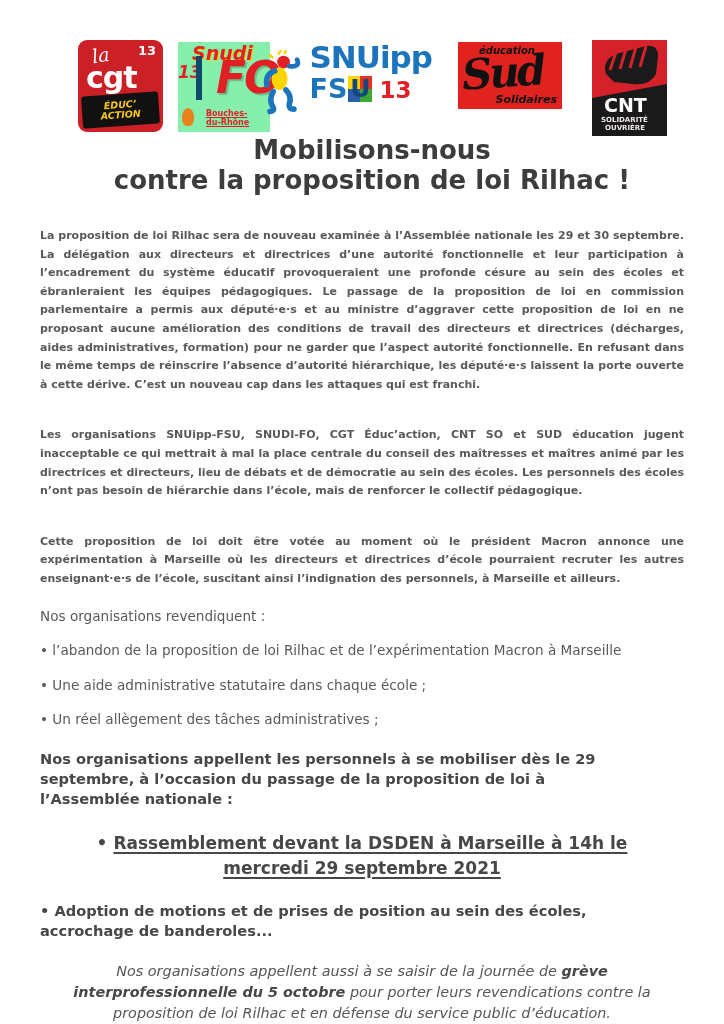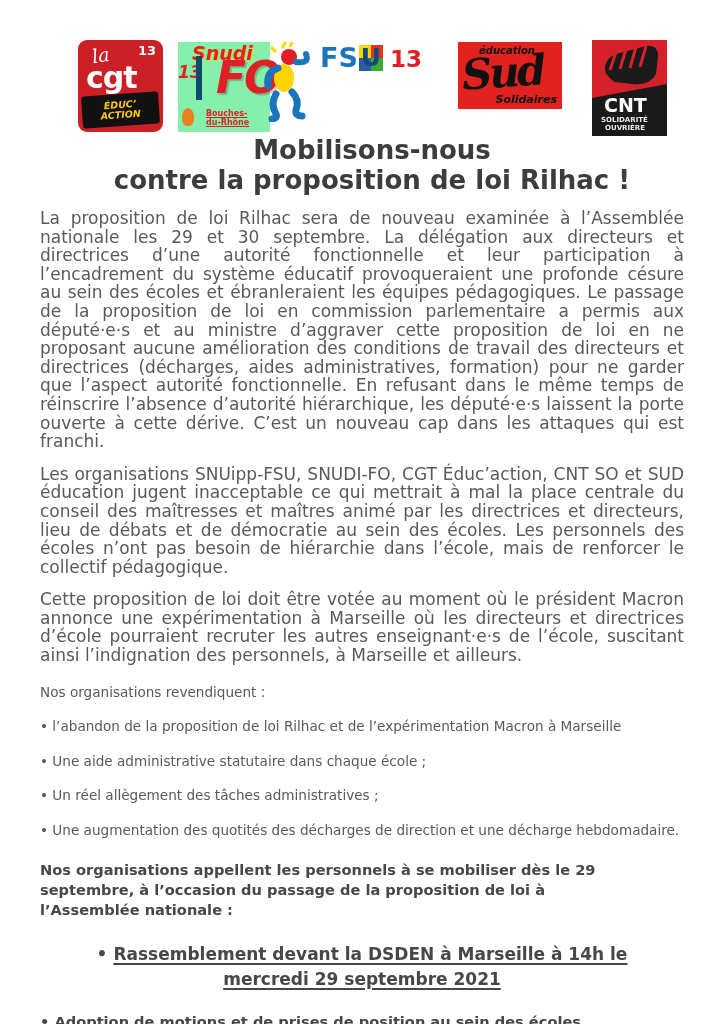--- a/index.html
+++ b/index.html
@@ -59,21 +59,21 @@
 
   
   .cnt-box{left:592px;top:40px;width:75px;height:76px;}
   .cnt-svg{display:block;}
 
   
   .title{width:724px;text-align:center;color:#3c3c3c;font-size:26px;font-weight:bold;
     line-height:30px;margin:0;padding-left:10px;}
   .content{padding:0 40px;}
   p{margin:0;}
-  .para{font-size:17px;line-height:18.6px;text-align:justify;margin-top:14px;}
+  .para{font-size:11px;line-height:18.6px;text-align:justify;margin-top:32px;font-weight:bold;}
   .intro-line{font-size:13.6px;line-height:18.6px;margin-top:18px;}
   .bullets{margin-top:16px;}
   .bullet-li{font-size:13.6px;line-height:18.6px;margin-bottom:16px;}
   .bullet-li::before{content:"• ";}
   .call-bold{font-size:14.6px;line-height:20px;font-weight:bold;color:#474747;margin-top:20px;
     padding-right:60px;}
   .rally{margin-top:22px;text-align:center;font-size:17px;line-height:25px;font-weight:bold;
     color:#474747;padding:0 20px;}
   .rally::before{content:"• ";}
   .rally span{text-decoration:underline;text-decoration-thickness:2px;text-underline-offset:3px;}
@@ -113,20 +113,21 @@
       <line x1="28" y1="5" x2="30" y2="0" stroke="#ffd500" stroke-width="3"></line>
       <line x1="14" y1="10" x2="9" y2="5" stroke="#ffd500" stroke-width="3"></line>
       <circle cx="27" cy="15" r="8" fill="#e02025"></circle>
       <path d="M34 20 Q48 22 44 12" stroke="#1c75bc" stroke-width="6" fill="none" stroke-linecap="round"></path>
       <ellipse cx="22" cy="36" rx="10" ry="14" fill="#ffd500"></ellipse>
       <path d="M16 26 Q4 30 6 44" stroke="#1c75bc" stroke-width="7" fill="none" stroke-linecap="round"></path>
       <path d="M14 52 Q8 62 14 72 Q16 76 10 77" stroke="#1c75bc" stroke-width="7" fill="none" stroke-linecap="round"></path>
       <path d="M30 50 Q38 58 34 68 Q33 74 40 74" stroke="#1c75bc" stroke-width="7" fill="none" stroke-linecap="round"></path>
     </svg>
     <span class="snuipp-text">
+      <span class="snuipp-name">SNUipp</span>
       <span class="snuipp-row2">
         <span class="snuipp-fsu">FS</span>
         <span class="snuipp-u">U</span>
         <span class="snuipp-13">13</span>
       </span>
     </span>
   </div>
 
   <div class="logo sud-box">
     <span class="sud-edu">éducation</span>
@@ -159,21 +160,20 @@
   <p class="para">La proposition de loi Rilhac sera de nouveau examinée à l’Assemblée nationale les 29 et 30 septembre. La délégation aux directeurs et directrices d’une autorité fonctionnelle et leur participation à l’encadrement du système éducatif provoqueraient une profonde césure au sein des écoles et ébranleraient les équipes pédagogiques. Le passage de la proposition de loi en commission parlementaire a permis aux député·e·s et au ministre d’aggraver cette proposition de loi en ne proposant aucune amélioration des conditions de travail des directeurs et directrices (décharges, aides administratives, formation) pour ne garder que l’aspect autorité fonctionnelle. En refusant dans le même temps de réinscrire l’absence d’autorité hiérarchique, les député·e·s laissent la porte ouverte à cette dérive. C’est un nouveau cap dans les attaques qui est franchi.</p>
   <p class="para">Les organisations SNUipp-FSU, SNUDI-FO, CGT Éduc’action, CNT SO et SUD éducation jugent inacceptable ce qui mettrait à mal la place centrale du conseil des maîtresses et maîtres animé par les directrices et directeurs, lieu de débats et de démocratie au sein des écoles. Les personnels des écoles n’ont pas besoin de hiérarchie dans l’école, mais de renforcer le collectif pédagogique.</p>
   <p class="para">Cette proposition de loi doit être votée au moment où le président Macron annonce une expérimentation à Marseille où les directeurs et directrices d’école pourraient recruter les autres enseignant·e·s de l’école, suscitant ainsi l’indignation des personnels, à Marseille et ailleurs.</p>
 
   <p class="intro-line">Nos organisations revendiquent :</p>
 
   <div class="bullets">
     <div class="bullet-li">l’abandon de la proposition de loi Rilhac et de l’expérimentation Macron à Marseille</div>
     <div class="bullet-li">Une aide administrative statutaire dans chaque école ;</div>
     <div class="bullet-li">Un réel allègement des tâches administratives ;</div>
-    <div class="bullet-li">Une augmentation des quotités des décharges de direction et une décharge hebdomadaire.</div>
   </div>
 
   <p class="call-bold">Nos organisations appellent les personnels à se mobiliser dès le 29 septembre, à l’occasion du passage de la proposition de loi à l’Assemblée nationale :</p>
 
   <p class="rally"><span>Rassemblement devant la DSDEN à Marseille à 14h le mercredi 29 septembre 2021</span></p>
 
   <p class="motions">Adoption de motions et de prises de position au sein des écoles, accrochage de banderoles...</p>
 
   <p class="strike"><span>Nos organisations appellent aussi à se saisir de la journée de </span><strong>grève interprofessionnelle du 5 octobre</strong><span> pour porter leurs revendications contre la proposition de loi Rilhac et en défense du service public d’éducation.</span></p>
 </div>

